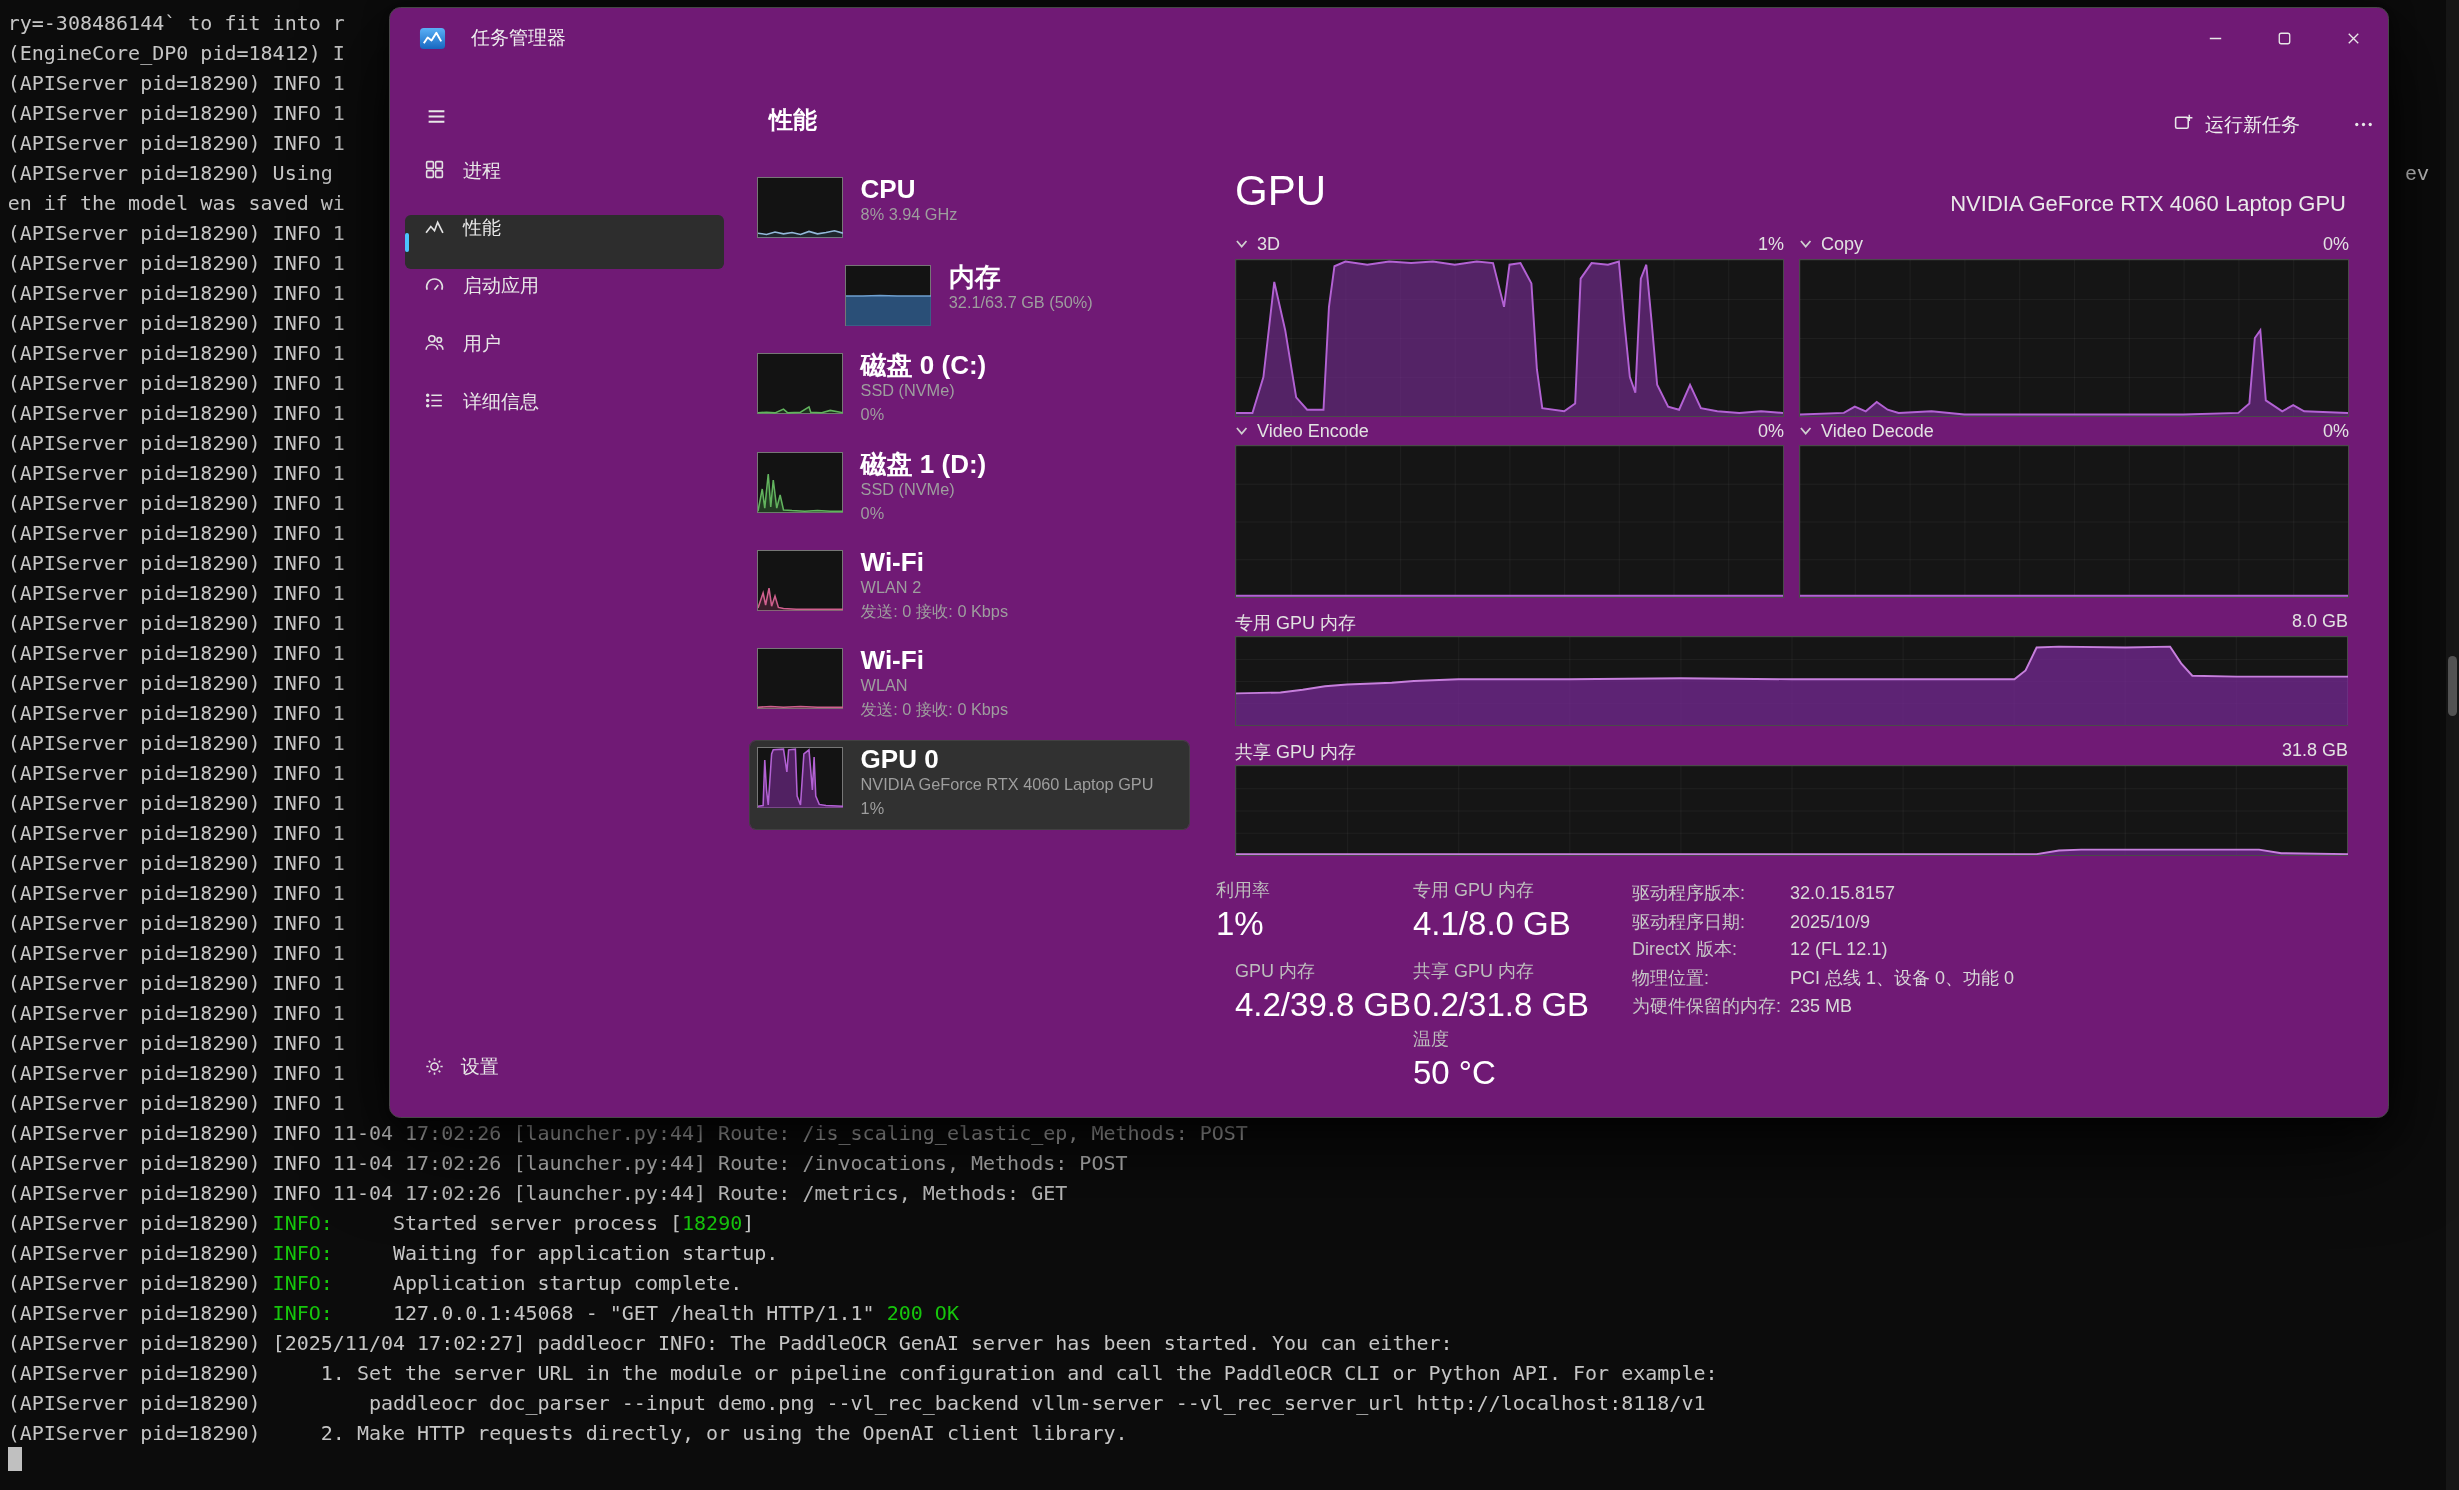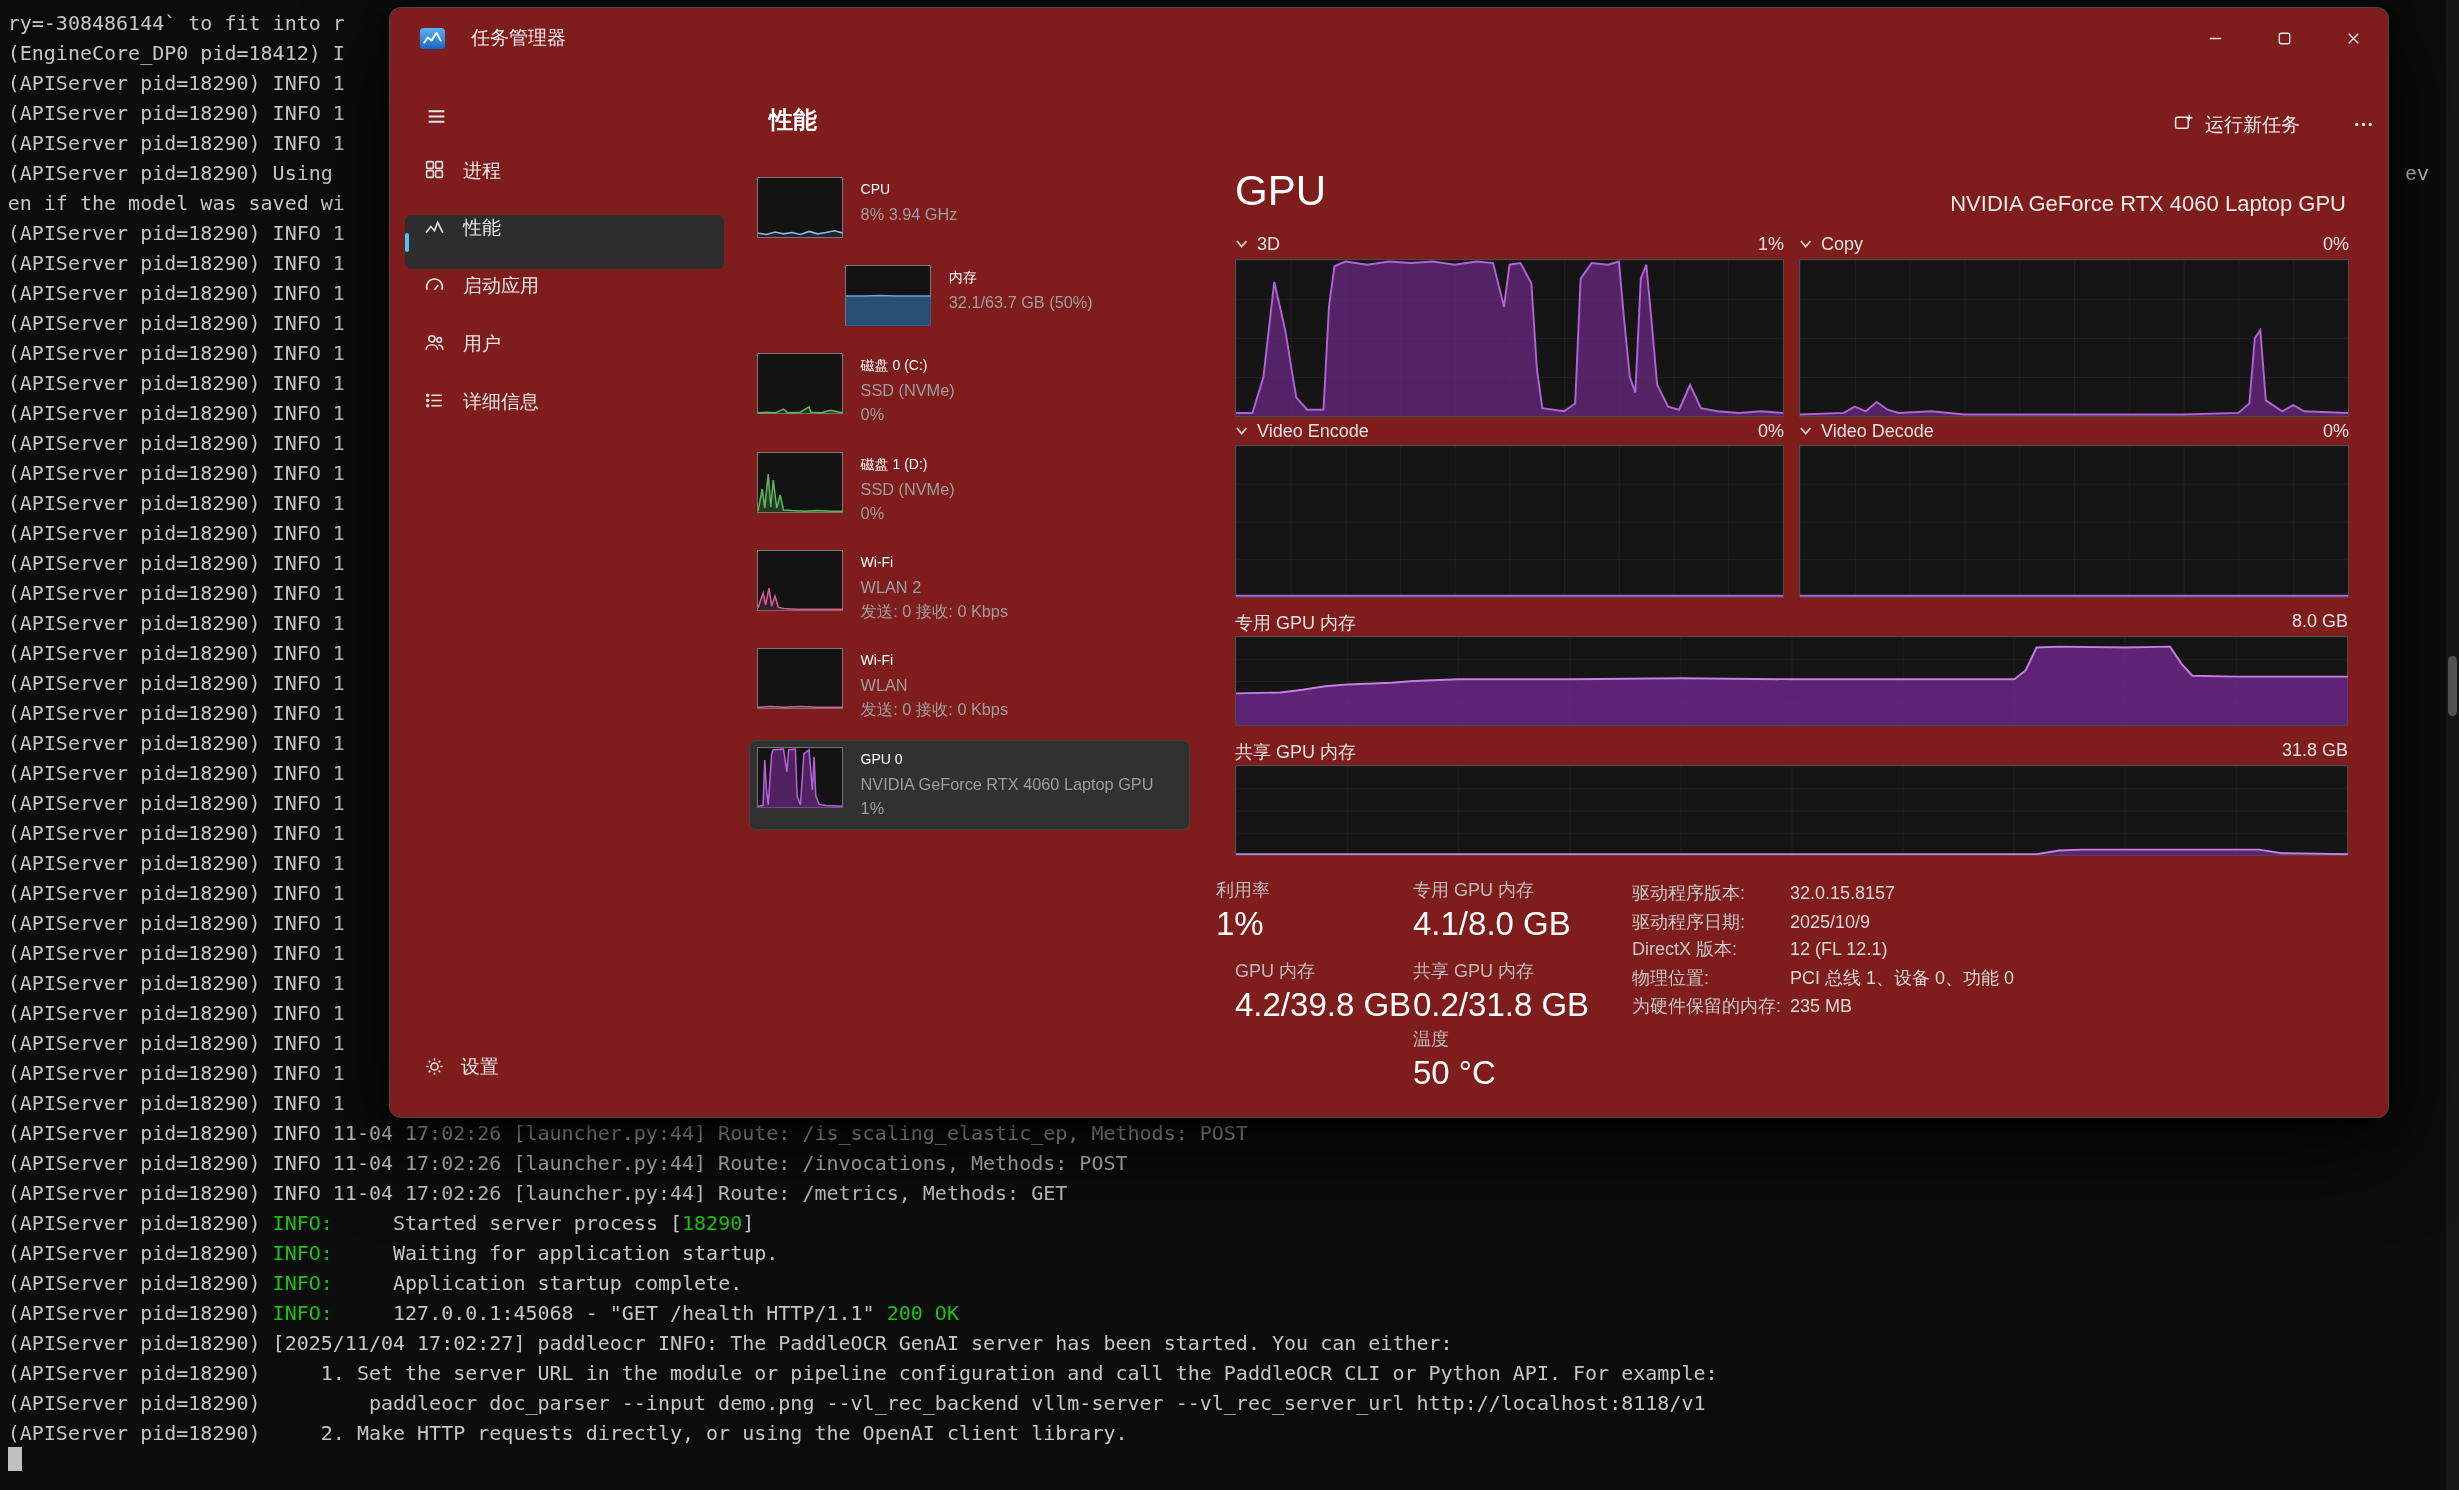--- a/index.html
+++ b/index.html
@@ -11,21 +11,21 @@
 .terminal{position:absolute;left:7.7px;top:7.7px;right:15.4px;bottom:0;
   font-family:"DejaVu Sans Mono",monospace;font-size:20px;line-height:30px;
   white-space:pre;color:#c6c6c6;z-index:1;overflow:hidden}
 .tline{height:30px}
 .term-cursor{position:absolute;left:7.7px;top:1447px;width:14.4px;height:24px;background:#c0c0c0;z-index:1}
 .frag{position:absolute;left:2405px;top:163px;font-family:Liberation Mono, monospace;font-size:20px;color:#c6c6c6;z-index:1}
 .scrollbar{position:absolute;right:0;top:0;width:13.4px;height:100%;background:#171717;z-index:2}
 .scroll-thumb{position:absolute;left:1.9px;width:9.6px;top:656px;height:60px;background:#575757;border-radius:4.8px}
 
 
-.tm-window{position:absolute;left:389px;top:6.7px;width:2000px;height:1111px;background:#7f1d1d;
+.tm-window{position:absolute;left:389px;top:6.7px;width:2000px;height:1111px;background:#701a75;
   border:1px solid #474747;border-radius:11.5px;overflow:hidden;z-index:10;
   box-shadow:0 29px 86px rgba(0,0,0,.78),0 5.8px 23px rgba(0,0,0,.55);color:#e8e8e8}
 .titlebar{position:absolute;left:0;top:0;right:0;height:61px}
 .app-icon{position:absolute;left:29px;top:17.3px;width:27px;height:27px}
 .tm-title{position:absolute;left:81px;top:0;height:61px;display:flex;align-items:center;font-size:19px;color:#f0f0f0}
 .caption{position:absolute;right:0;top:0;height:61px;display:flex}
 .cap-btn{width:69px;height:61px;display:flex;align-items:center;justify-content:center}
 .tm-body{position:absolute;left:0;top:61px;right:0;bottom:0}
 
 
@@ -44,21 +44,21 @@
 .run-task{position:absolute;left:1424px;top:35px;height:42px;display:flex;align-items:center;gap:11.5px;font-size:19px;color:#f0f0f0;padding:0 9.6px;border-radius:5.8px}
 .more-btn{position:absolute;left:1601px;top:35px;width:46px;height:42px;display:flex;align-items:center;justify-content:center;border-radius:5.8px}
 
 
 .perf-list{position:absolute;left:10.6px;top:0;width:439px;bottom:0}
 .perf-item{position:absolute;left:0;width:439px;height:88px;display:flex;padding:6.7px 7.7px;border-radius:5.8px}
 .perf-item.selected{background:#313131;outline:1px solid #414141}
 .perf-thumb{width:86px;height:61px;border:1px solid #767676;background:#131313;position:relative;flex:none}
 .spark{position:absolute;inset:0}
 .perf-text{margin-left:17.3px;padding-top:0px;min-width:0}
-.perf-name{font-size:14px;color:#fff;font-weight:400;line-height:25px;white-space:nowrap}
+.perf-name{font-size:26px;color:#fff;font-weight:700;line-height:25px;white-space:nowrap}
 .perf-sub{font-size:16.3px;color:#9e9e9e;line-height:24px;white-space:nowrap}
 
 
 .gpu-title{position:absolute;left:496px;top:98px;font-size:42px;font-weight:300;color:#fff}
 .gpu-subtitle{position:absolute;right:42px;top:122px;font-size:22px;color:#eaeaea}
 .chart-head{position:absolute;display:flex;align-items:center;gap:8.6px;font-size:18px;color:#e2e2e2}
 .chart-head .chart-val{margin-left:auto;color:#e2e2e2}
 .chart-box{position:absolute;background:#151515;border:1px solid #4a4a4a;
   background-image:linear-gradient(rgba(255,255,255,0.045) 1px,transparent 1px),
                    linear-gradient(90deg,rgba(255,255,255,0.045) 1px,transparent 1px);

